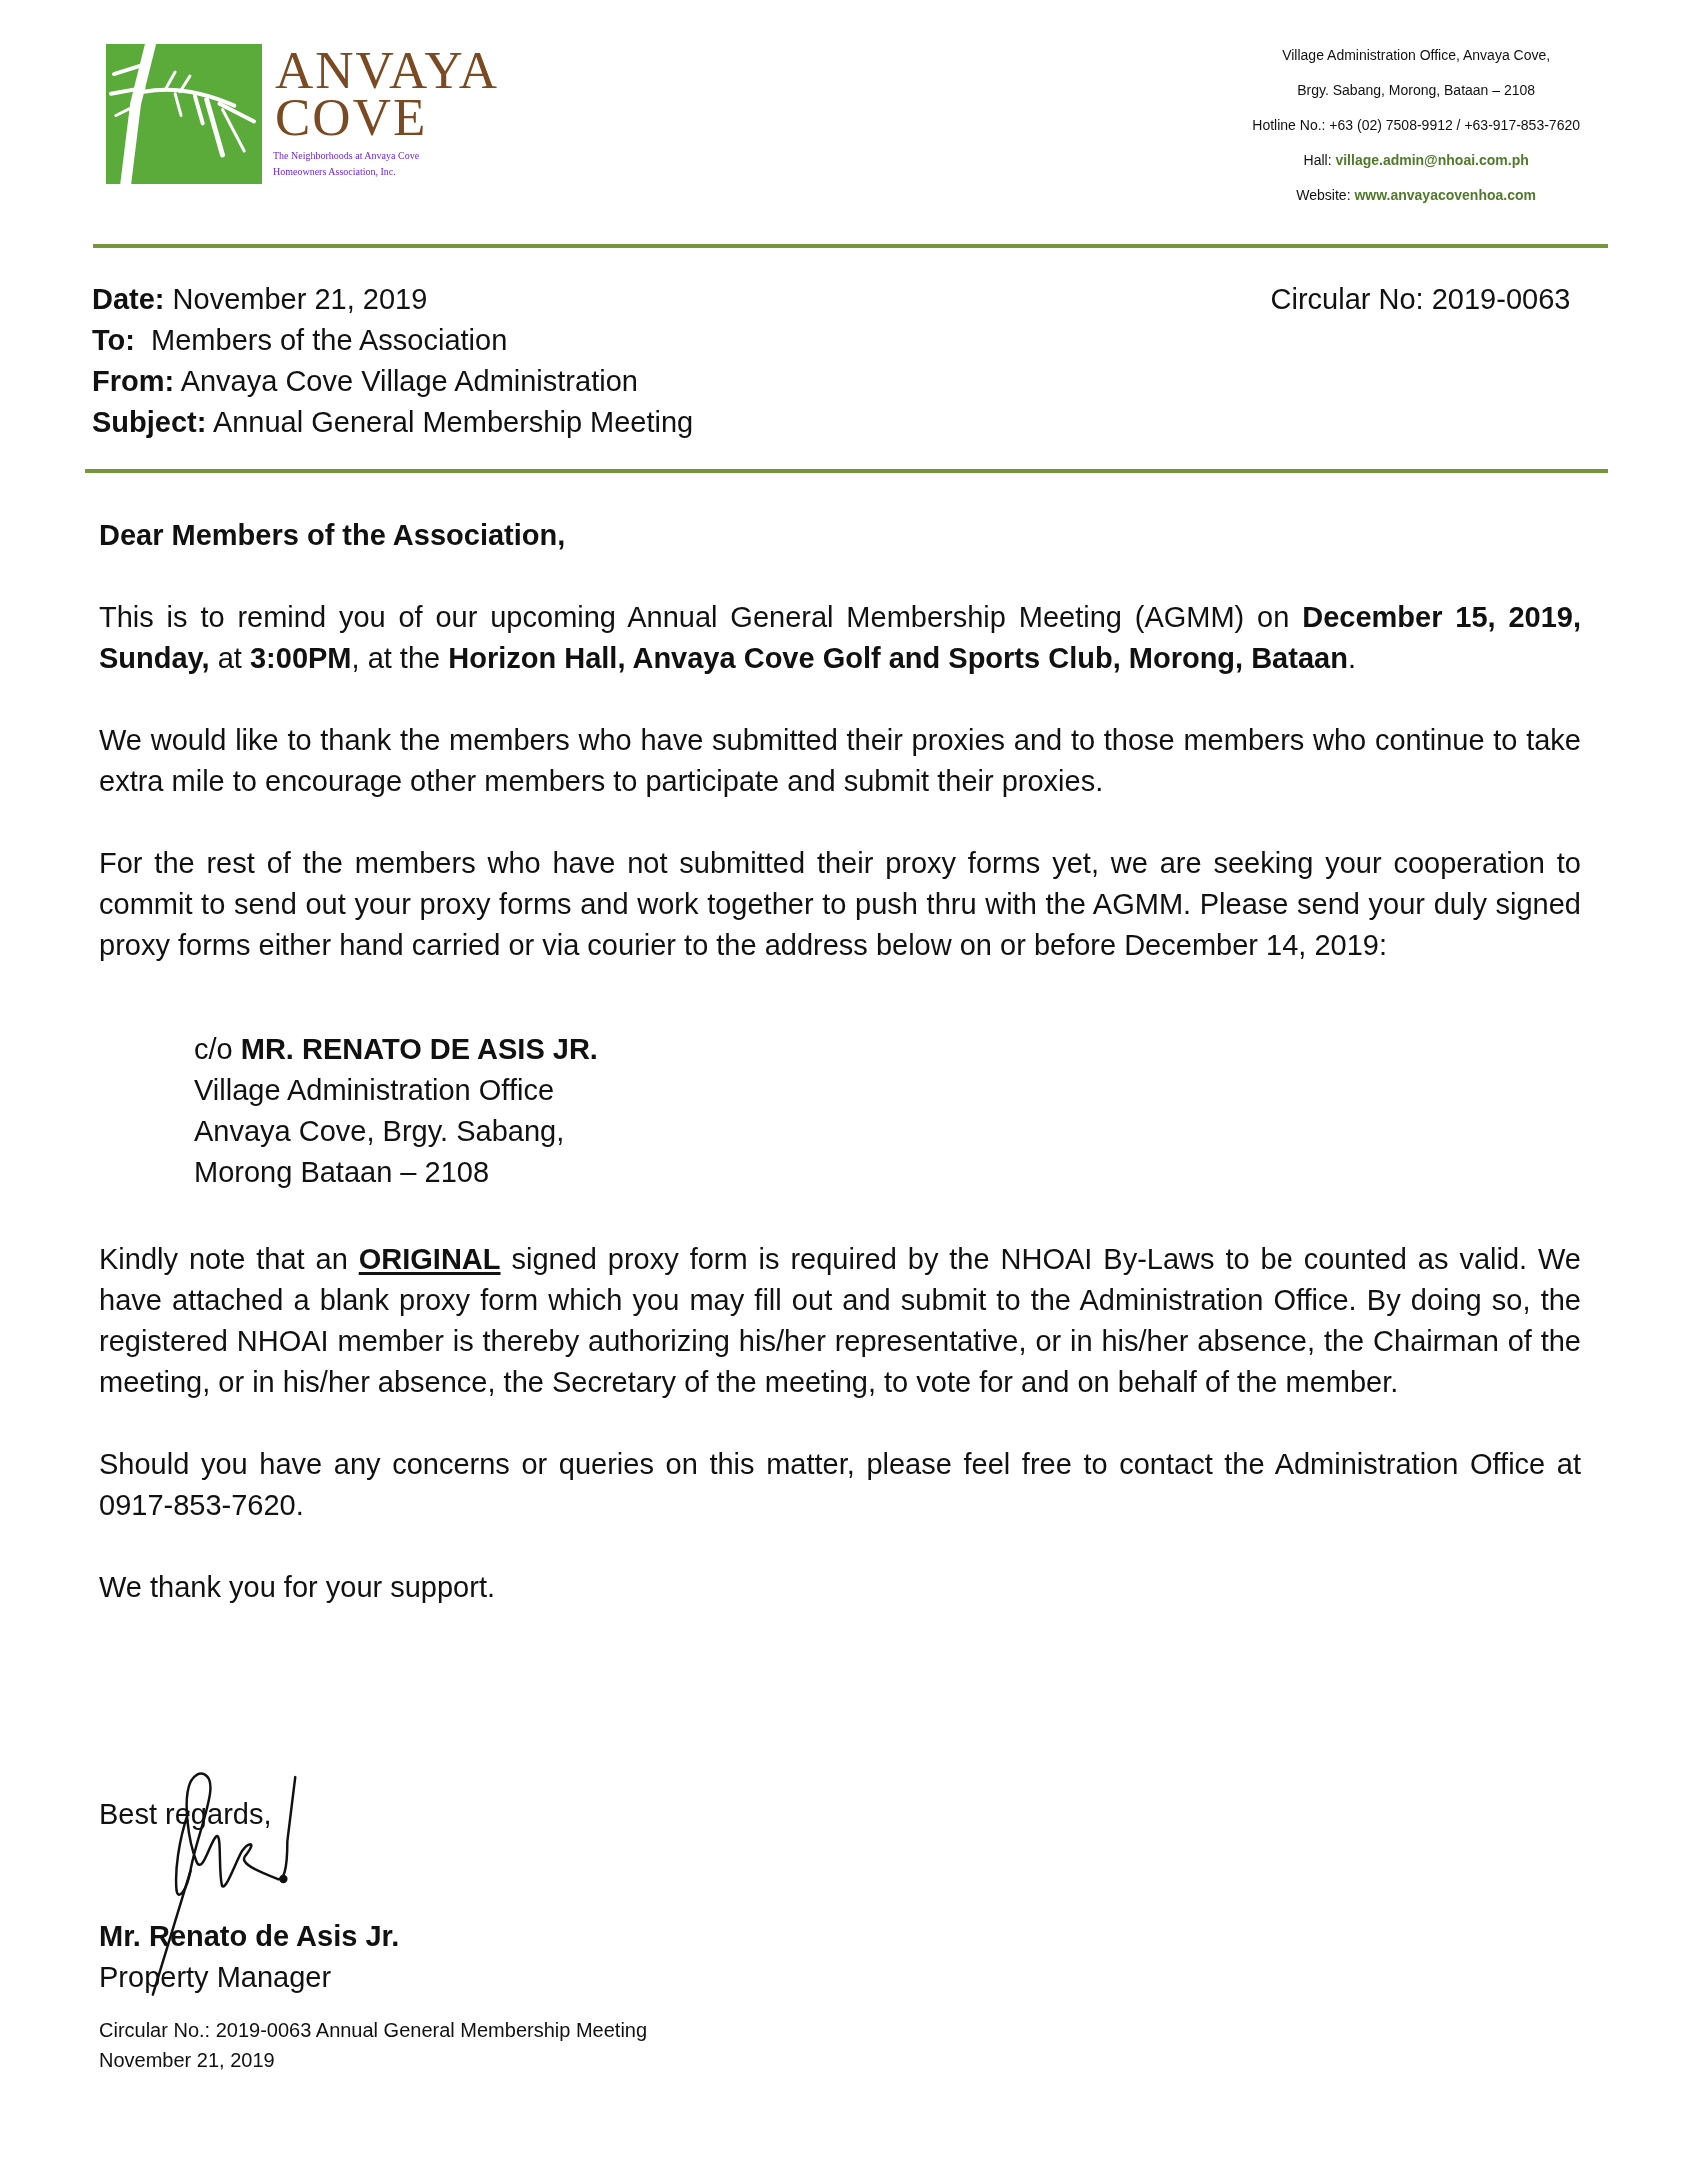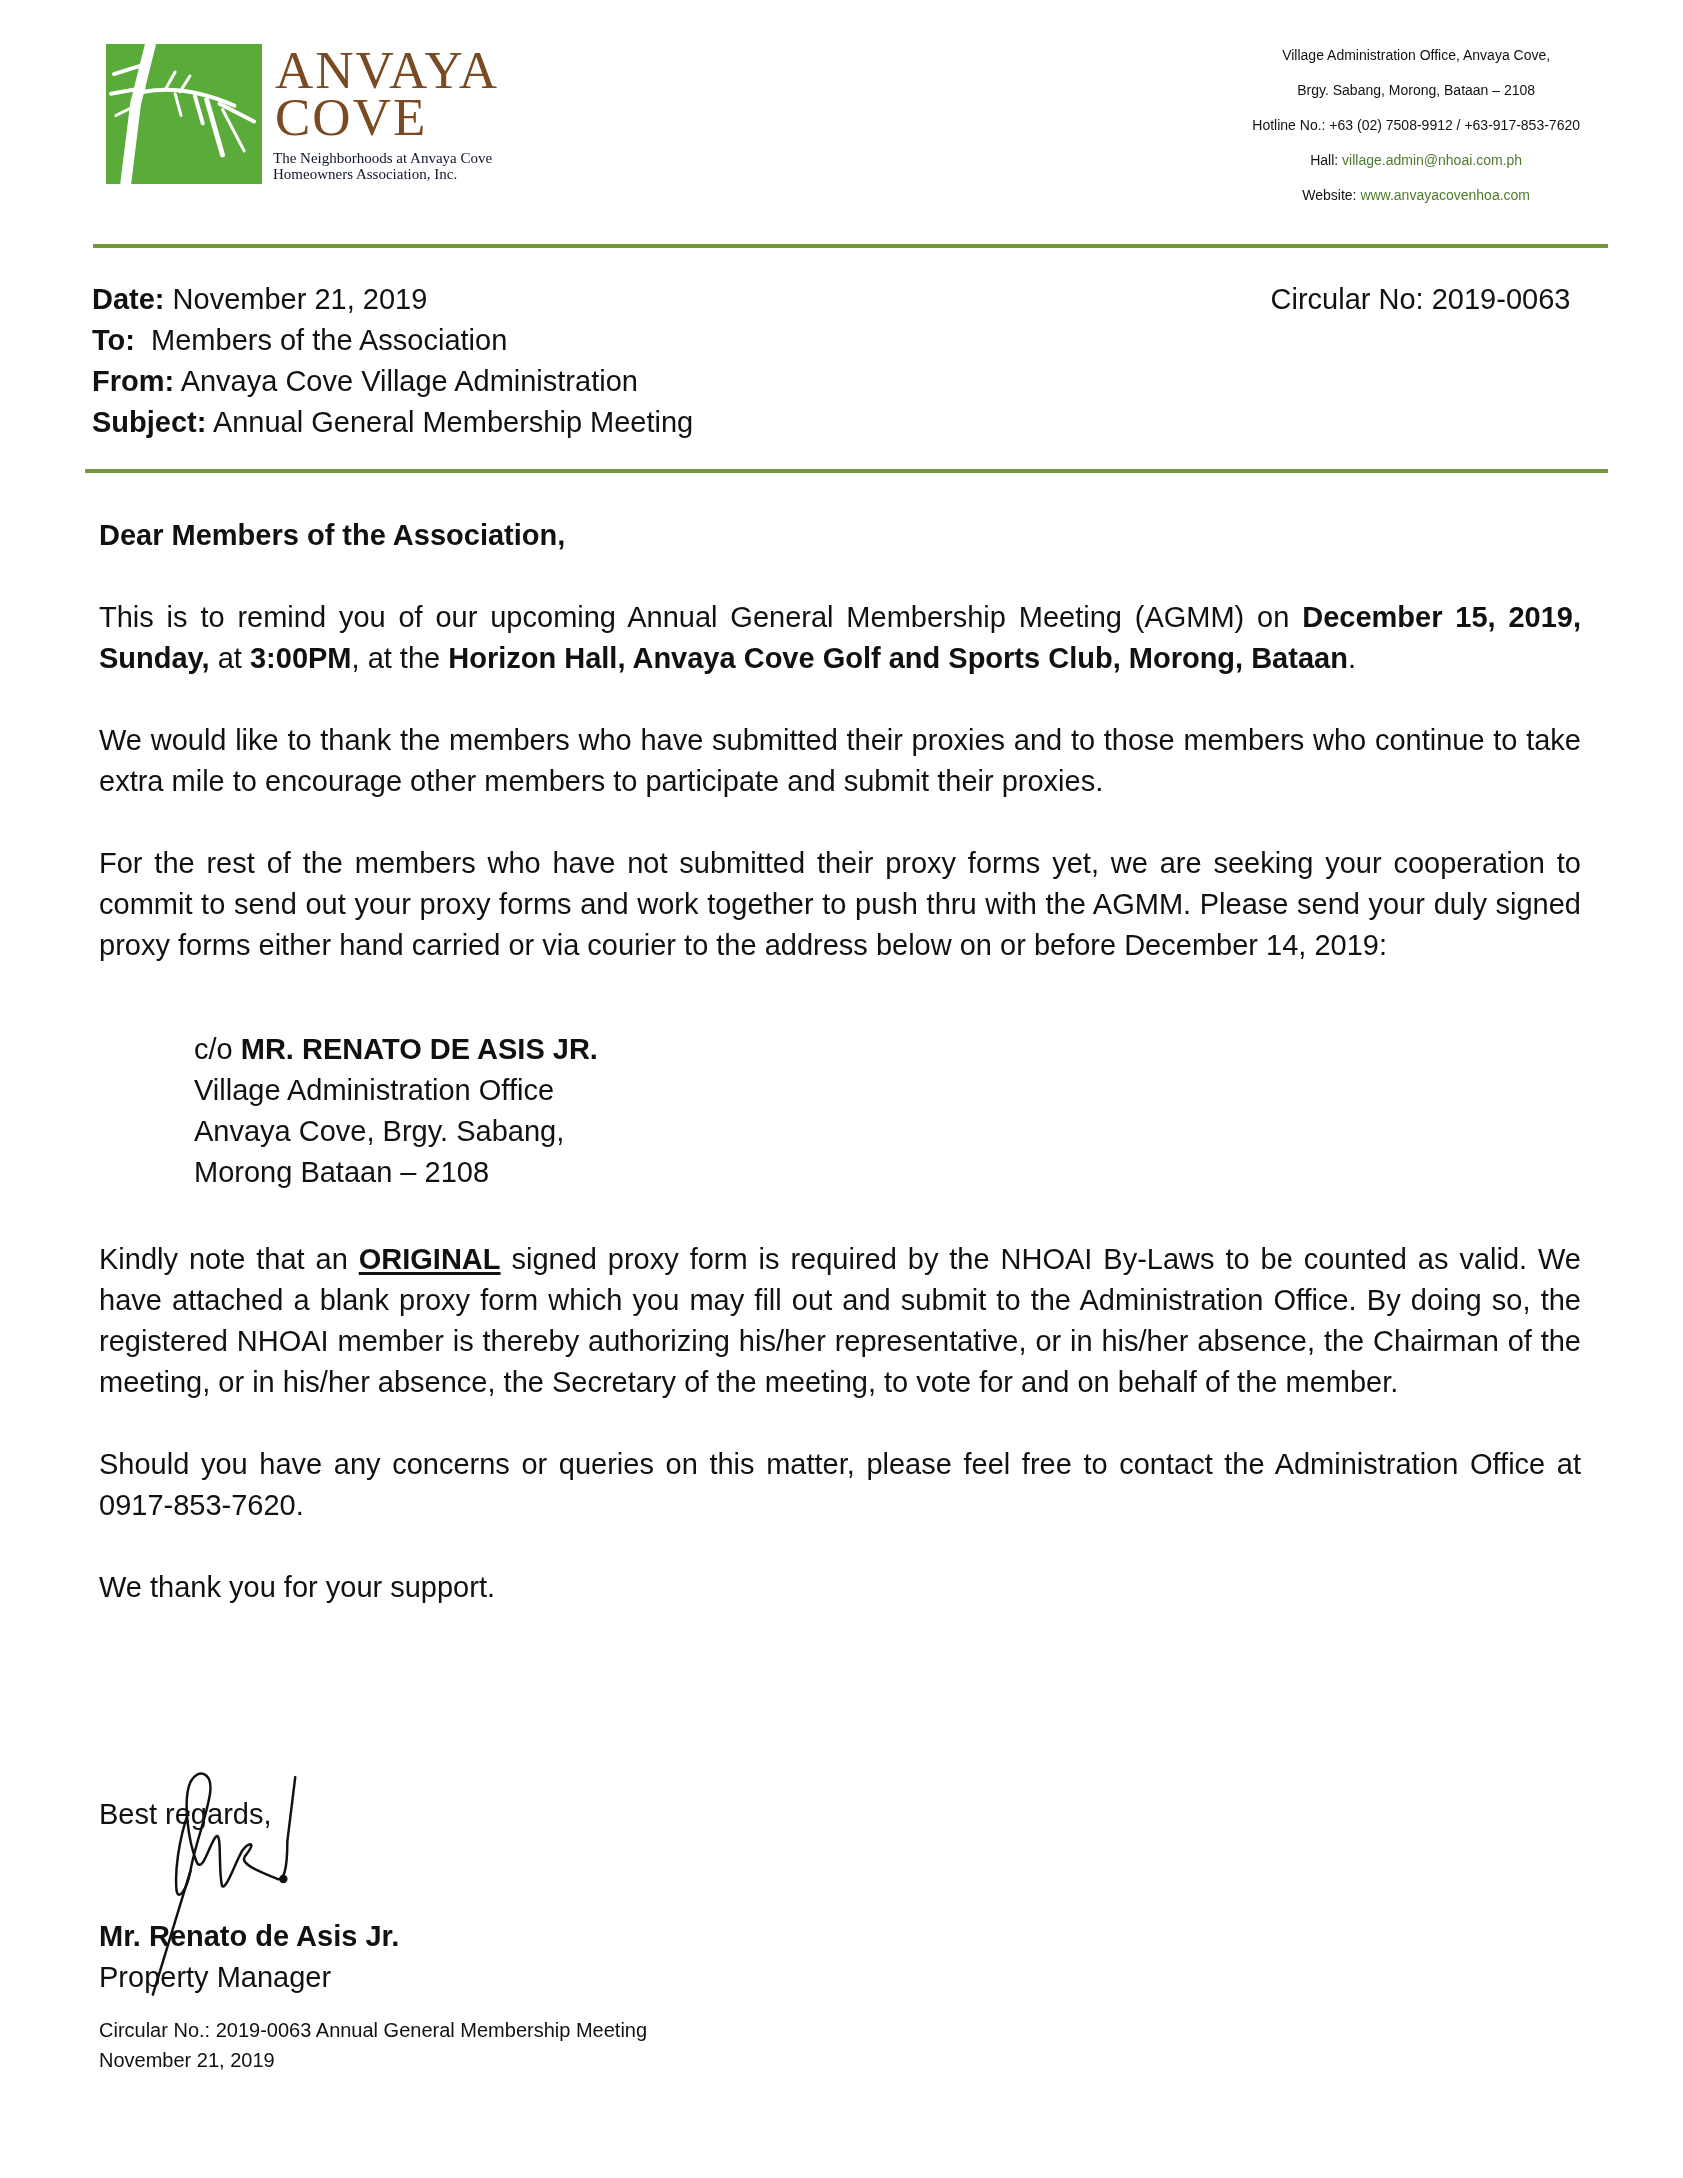--- a/index.html
+++ b/index.html
@@ -4,24 +4,24 @@
 <style>
   html, body { margin: 0; padding: 0; background: #ffffff; }
   body { width: 1683px; height: 2178px; position: relative; overflow: hidden;
          font-family: "Liberation Sans", sans-serif; color: #111; }
   .abs { position: absolute; }
   
   .logo-box { left: 106px; top: 44px; width: 156px; height: 140px; background: #5aab3a; overflow: hidden; }
   .logo-word { left: 275px; font-family: "Liberation Serif", serif; color: #7a4a22; letter-spacing: 2px; }
   .logo-word.w1 { top: 40px; font-size: 53px; }
   .logo-word.w2 { top: 87px; font-size: 53px; }
-  .logo-tag { left: 273px; font-size: 15px; color: #0f172a; font-family: "Liberation Serif", serif; }
+  .logo-tag { left: 273px; font-size: 10px; color: #6d28d9; font-family: "Liberation Serif", serif; }
   
   .contact { right: 103px; top: 38px; text-align: center; font-size: 14px; line-height: 35px; color: #111; }
-  .contact .link { color: #4f7a2a; }
+  .contact .link { color: #4f7a2a; font-weight: bold; }
   .rule { left: 93px; width: 1515px; height: 4px; background: #76963c; }
   .memo { left: 92px; top: 279px; font-size: 29px; line-height: 41px; }
   .memo b { font-weight: bold; }
   .circular { left: 1267px; top: 279px; font-size: 29px; line-height: 41px; width: 307px; text-align: center; }
   .body-text { left: 99px; width: 1482px; font-size: 29px; line-height: 41px; text-align: justify; }
   .body-text p { margin: 8px 0 41px 0; }
   .address { left: 194px; font-size: 29px; line-height: 41px; }
   .sig-block { left: 99px; top: 1794px; font-size: 29px; line-height: 41px; }
   .footer { left: 99px; top: 2015px; font-size: 20px; line-height: 30px; }
   u { text-decoration-thickness: 3px; text-underline-offset: 3px; }

